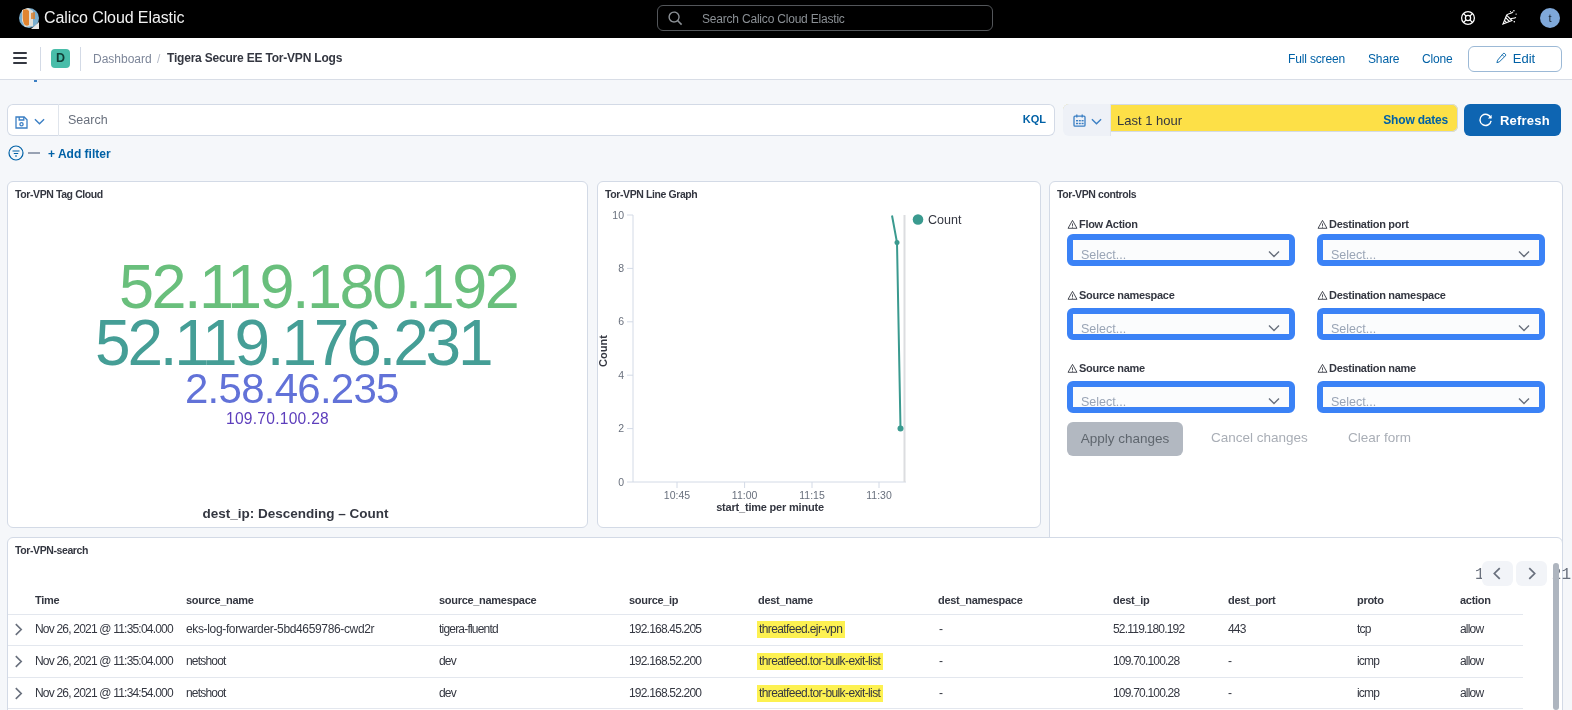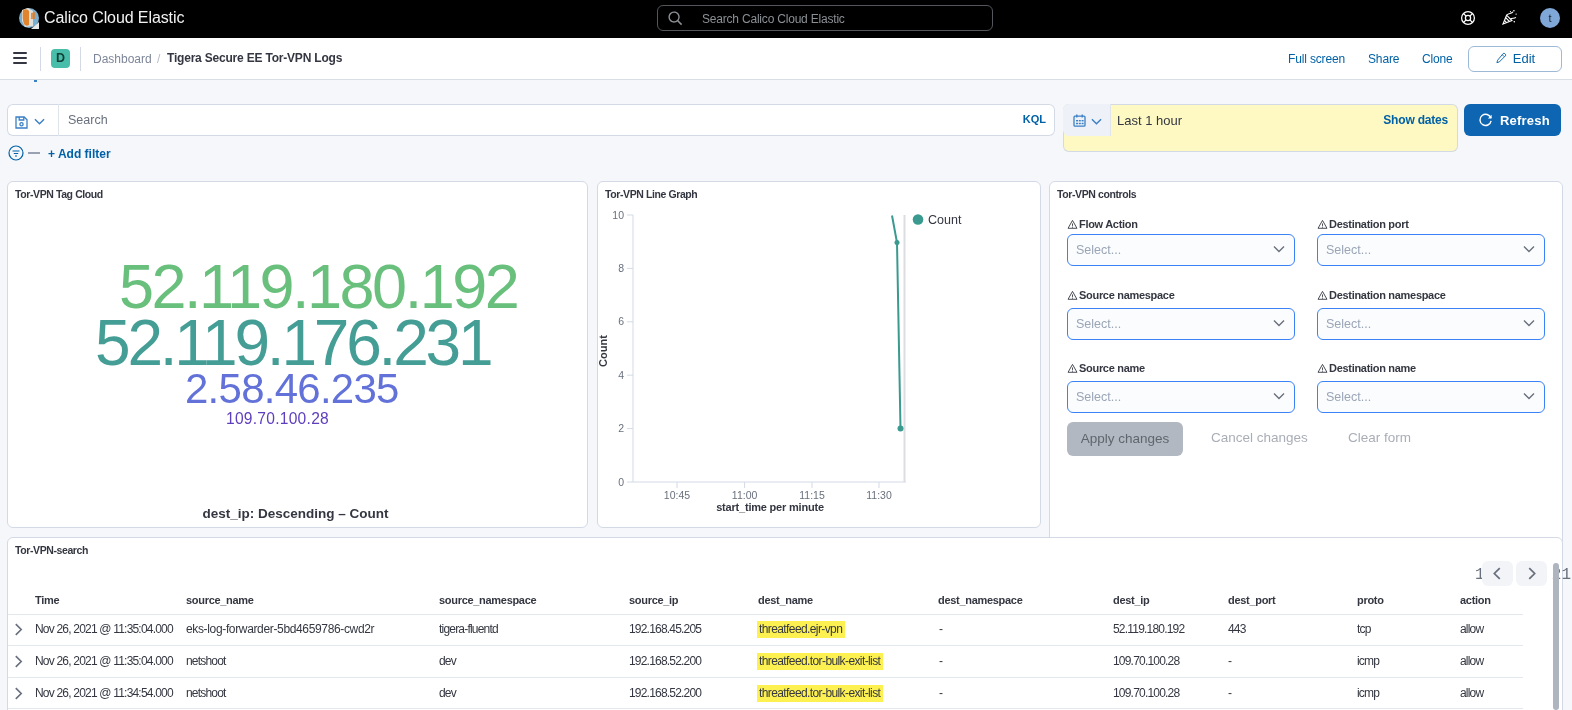--- a/index.html
+++ b/index.html
@@ -27,21 +27,21 @@
   .toplink { position:absolute; top:14px; font-size:12px; letter-spacing:-0.15px; color:#0061a6; }
   #editbtn { position:absolute; left:1468px; top:8px; width:94px; height:26px; border:1px solid #9cb9d6; border-radius:6px;
              color:#0061a6; font-size:13px; text-align:center; line-height:24px; }
 
   
   #qbar { position:absolute; left:7px; top:104px; width:1048px; height:32px; background:#fff; border-radius:6px;
           box-shadow:0 0 0 1px #d3dae6 inset; }
   #qbar .lseg { position:absolute; left:0; top:0; width:52px; height:32px; border-right:1px solid #e0e5ec; }
   #qbar .ph { position:absolute; left:61px; top:9px; font-size:12.5px; color:#69707d; }
   #qbar .kql { position:absolute; right:9px; top:9px; font-size:11px; font-weight:bold; color:#0061a6; }
-  #datebox { position:absolute; left:1063px; top:104px; width:395px; height:48px; background:#fef9c3; border-radius:6px;
+  #datebox { position:absolute; left:1063px; top:104px; width:395px; height:28px; background:#fde047; border-radius:6px;
              box-shadow:0 0 0 1px #d3dae6 inset;text-align:center; }
   #datebox .dsep { position:absolute; left:47px; top:0; width:1px; height:32px; background:#e0e5ec; }
   #datebox .dtxt { position:absolute; left:54px; top:9px; font-size:13px; color:#343741; }
   #datebox .sdates { position:absolute; right:10px; top:9px; font-size:12px; letter-spacing:-0.2px; color:#0061a6; font-weight:bold; }
   #refreshbtn { position:absolute; left:1464px; top:104px; width:97px; height:32px; background:#0e65b2; border-radius:6px; }
   #refreshbtn span { position:absolute; left:36px; top:9px; color:#fff; font-size:13px; letter-spacing:0.2px; font-weight:bold; }
   #addfilter { position:absolute; left:48px; top:147px; font-size:12px; color:#0061a6; font-weight:bold; }
   #fdash { position:absolute; left:28px; top:152px; width:12px; height:1.5px; background:#98a2b3; }
 
   
@@ -56,21 +56,21 @@
   .tag { position:absolute; line-height:1; white-space:nowrap; }
   #tag1 { left:119px; top:254.5px; font-size:63px; letter-spacing:-2.5px; color:#69bf7c; }
   #tag2 { left:95px; top:310.8px; font-size:64px; letter-spacing:-3.2px; color:#459e96; }
   #tag3 { left:185px; top:368.3px; font-size:42px; letter-spacing:-0.75px; color:#6272d8; }
   #tag4 { left:226px; top:410.5px; font-size:15.6px; letter-spacing:0.25px; color:#5d3ebc; }
   #tagcap { position:absolute; left:0px; top:505.5px; width:581px; text-align:center; font-size:13.5px; font-weight:bold; color:#343741; }
 
   
   .ctl-label { position:absolute; font-size:11px; letter-spacing:-0.3px; font-weight:bold; color:#343741; }
   .ctl-label svg { vertical-align:-1.5px; margin-right:1px; }
-  .sel { position:absolute; width:228px; height:32px; background:#fbfcfd; border:1px solid #3b82f6; border-radius:6px; }
+  .sel { position:absolute; width:228px; height:32px; background:#fbfcfd; border:6px solid #3b82f6; border-radius:6px; }
   .sel span { position:absolute; left:8px; top:8px; font-size:12.5px; color:#9aa5b6; }
   .sel svg { position:absolute; right:9px; top:10px; }
   #applybtn { position:absolute; left:1067px; top:422px; width:116px; height:34px; background:#b2b8c1; border-radius:6px;
               color:#5f666e; font-size:13.5px; text-align:center; line-height:34px; }
   .graybtn { position:absolute; top:430px; font-size:13.5px; color:#a9aeb6;text-align:center; }
 
   
   .th { position:absolute; font-size:11px; letter-spacing:-0.3px; font-weight:bold; color:#343741; top:594px; }
   .td { position:absolute; font-size:12px; letter-spacing:-0.8px; color:#343741; }
   .rowline { position:absolute; left:8px; width:1515px; height:1px; background:#e3e7ee; }

